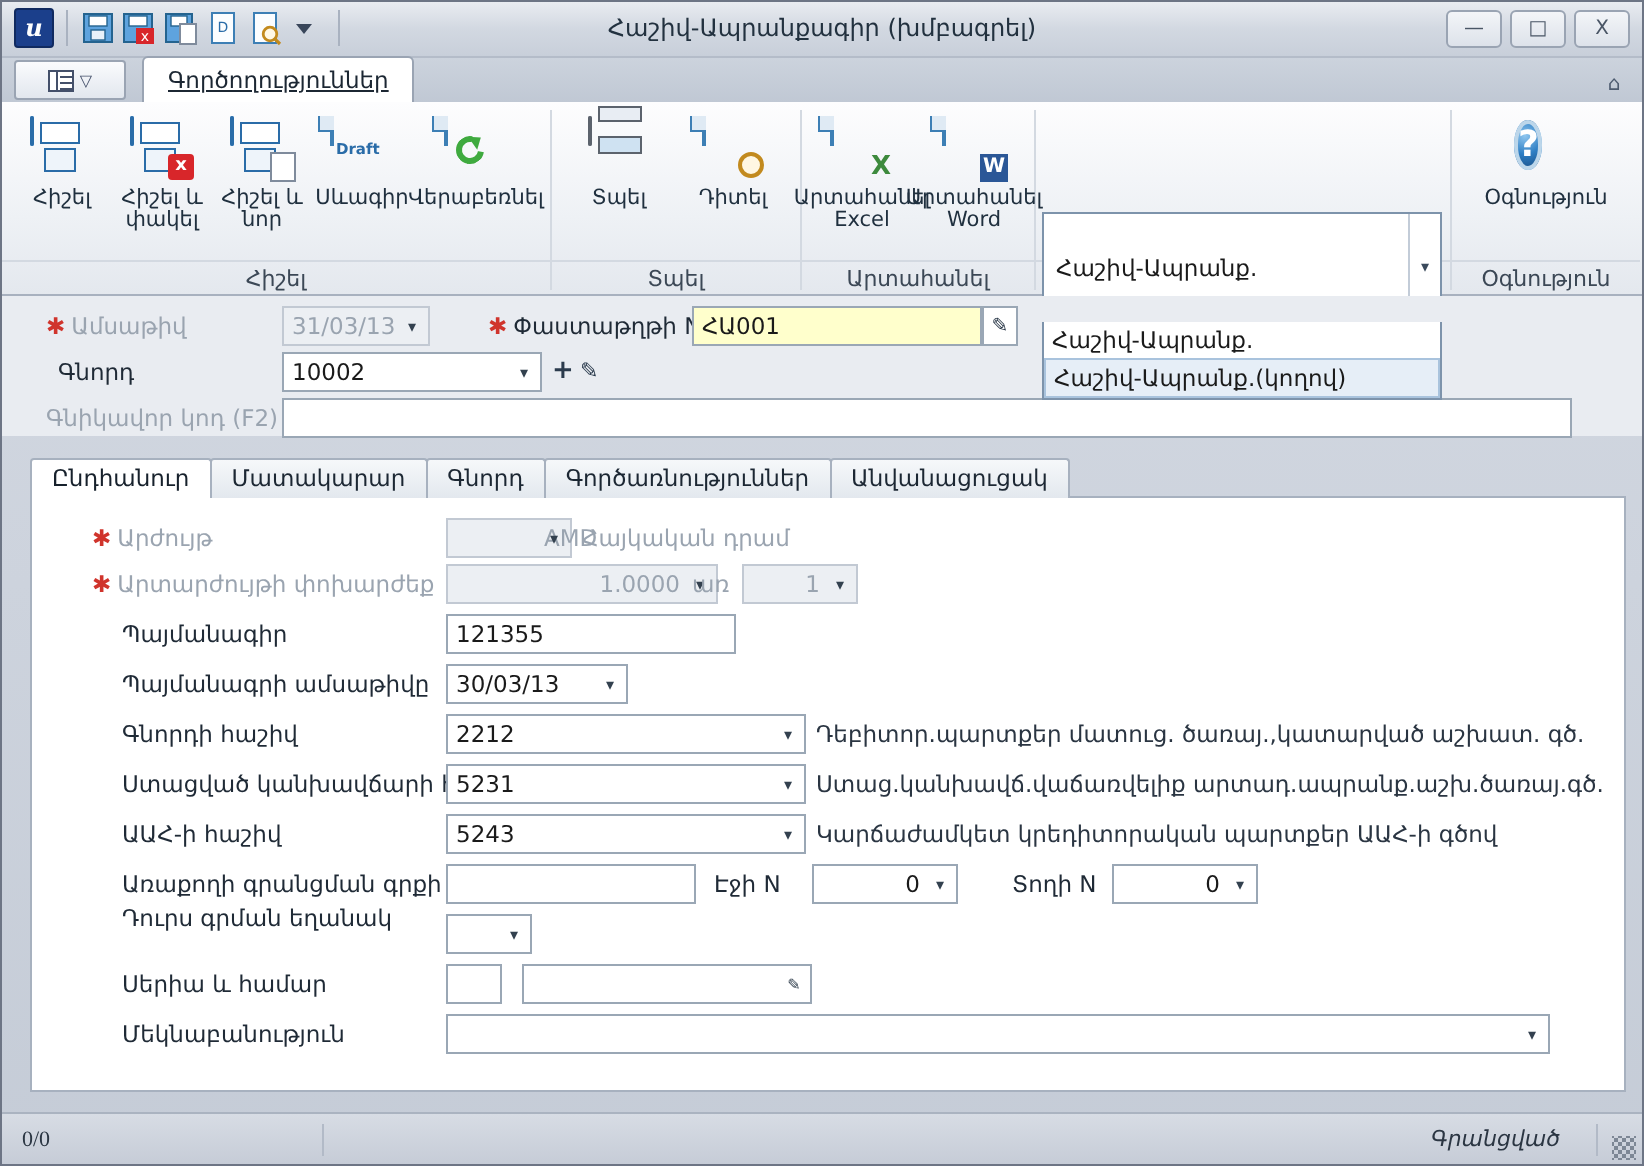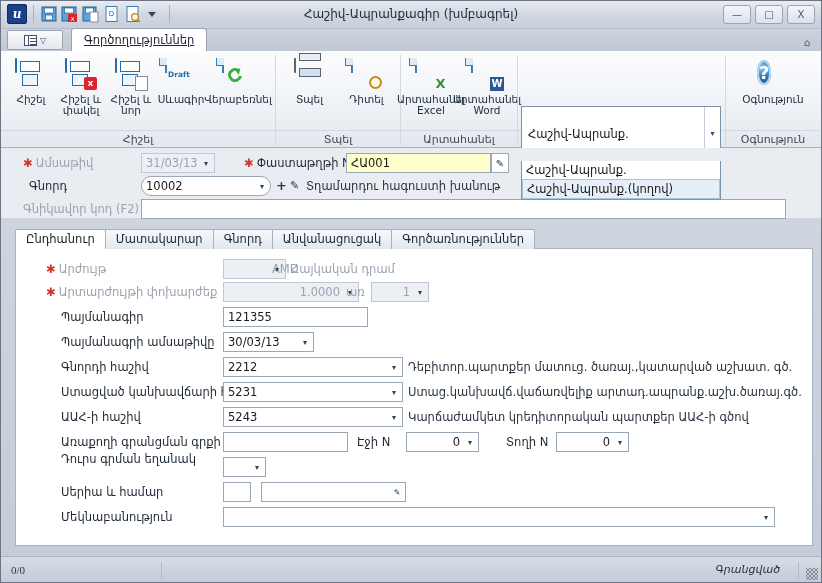--- a/index.html
+++ b/index.html
@@ -430,43 +430,42 @@
         <span class="req">✱</span><span>Փաստաթղթի N</span>
       </span>
       <div class="inp yellow" style="left:345px; top:0; width:145px;">
         <span>ՀԱ001</span>
       </div>
       <div class="wandbtn" style="left:490px; top:0;">✎</div>
     </div>
 
     <div class="hrow">
       <span class="lbl" style="left:28px;">Գնորդ</span>
-      <div class="inp" style="left:140px; top:0; width:130px;border-radius:10px;">
+      <div class="inp" style="left:140px; top:0; width:130px;">
         <span>10002</span>
         <span class="arrowbtn">▾</span>
       </div>
       <span class="plusbtn" style="left:275px; top:0;">+</span>
       <span class="pencilbtn" style="left:289px; top:0;">✎</span>
-      <span class="sidetext" style="left:305px; top:0;">Տղամարդու հագուստի խանութ</span>
     </div>
 
     <div class="hrow">
       <span class="lbl dim" style="left:22px;">Գնիկավոր կոդ (F2)</span>
       <div class="inp" style="left:140px; top:0; width:645px;">
         <span></span>
       </div>
     </div>
   </div>
 
   <div class="tabstrip">
     <div class="ftab active">Ընդհանուր</div>
     <div class="ftab">Մատակարար</div>
     <div class="ftab">Գնորդ</div>
+    <div class="ftab">Գործառնություններ</div>
     <div class="ftab">Անվանացուցակ</div>
-    <div class="ftab">Գործառնություններ</div>
   </div>
 
   <div class="panel">
     <div class="panel-inner">
 
       <div class="frow">
         <span class="lbl dim" style="left:30px; top:10px;">
           <span class="req">✱</span><span>Արժույթ</span>
         </span>
         <div class="inp dis" style="left:207px; top:10px; width:63px;padding-left:48px;">

